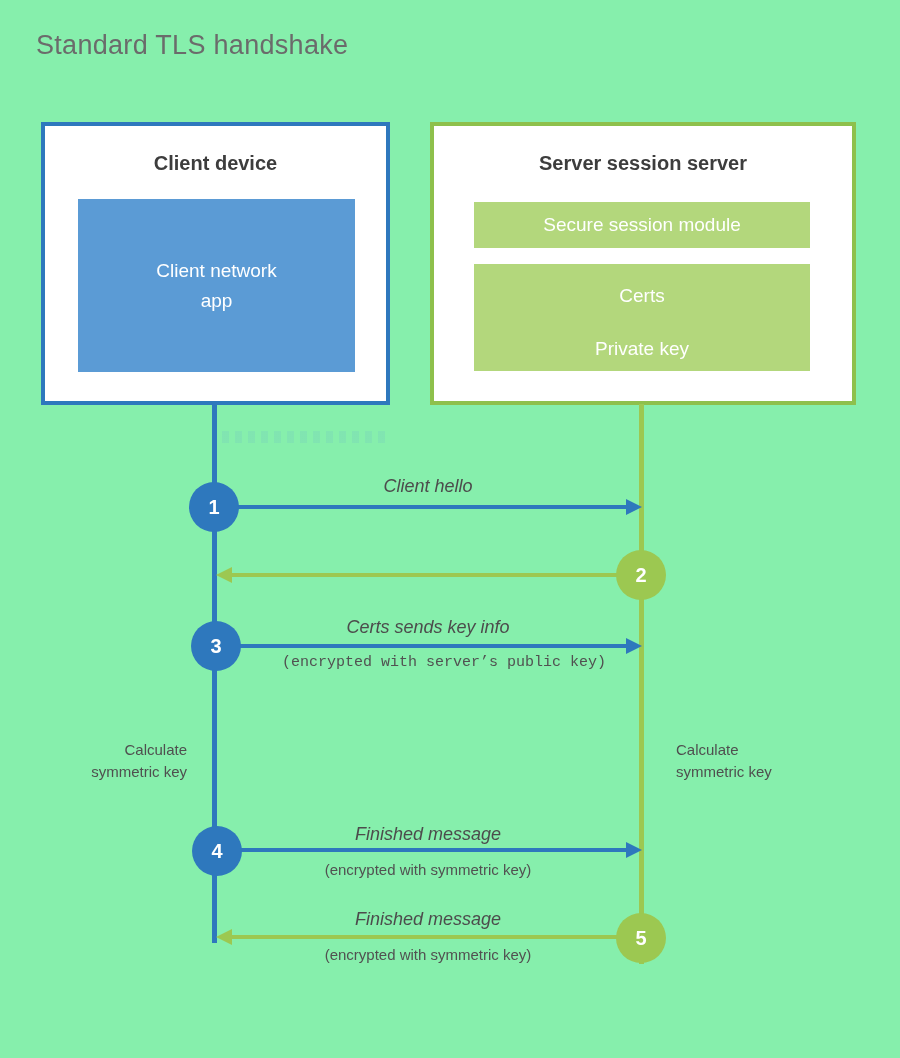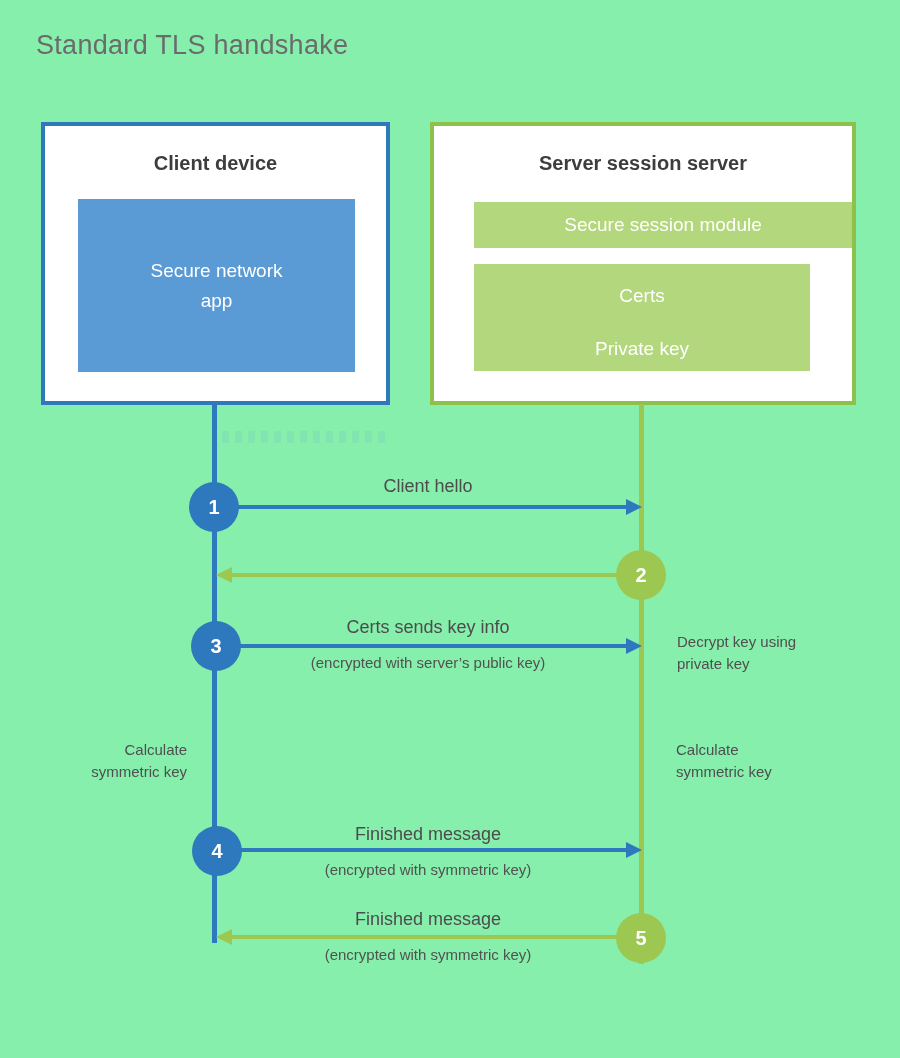--- a/index.html
+++ b/index.html
@@ -26,44 +26,44 @@
   .lifeline-green{background:var(--green);}
   .ghost-dashes{background:repeating-linear-gradient(90deg,rgba(91,155,213,.12) 0 7px,transparent 7px 13px);}
   .step-circle{width:50px;height:50px;border-radius:50%;color:#fff;font-size:20px;font-weight:bold;
     display:flex;align-items:center;justify-content:center;}
   .circle-blue{background:var(--blue);}
   .circle-green{background:var(--green);}
   .arrow-line-blue{height:4px;background:var(--blue);}
   .arrow-line-green{height:4px;background:var(--green);}
   .head-right{width:0;height:0;border-top:8px solid transparent;border-bottom:8px solid transparent;border-left:16px solid var(--blue);}
   .head-left{width:0;height:0;border-top:8px solid transparent;border-bottom:8px solid transparent;border-right:16px solid var(--green);}
-  .msg-label{width:600px;text-align:center;font-size:18px;color:var(--text_gray);}
+  .msg-label{width:600px;text-align:center;font-size:18px;color:var(--text_gray);font-style:italic;}
   .msg-sub{width:600px;text-align:center;font-size:15px;color:#515151;}
   .side-note{font-size:15px;color:#4f4f4f;line-height:1.45;}
   .multiline{white-space:pre-line;}
 </style>
 </head>
 <body>
 
 <div class="stage">
 
   <div class="abs page-title" style="left:36px;top:30px;">Standard TLS handshake</div>
 
   <div class="abs entity-box client-box" style="left:41px;top:122px;width:349px;height:283px;">
     <div class="entity-header">Client device</div>
   </div>
   <div class="abs app-box multiline" style="left:78px;top:199px;width:277px;height:173px;">
-    <span class="multiline">Secure network
+    <span class="multiline">Client network
 app</span>
   </div>
 
   <div class="abs entity-box server-box" style="left:430px;top:122px;width:426px;height:283px;">
     <div class="entity-header">Server session server</div>
   </div>
-  <div class="abs module-bar" style="left:474px;top:202px;width:378px;height:46px;">
+  <div class="abs module-bar" style="left:474px;top:202px;width:336px;height:46px;">
     <span>Secure session module</span>
   </div>
   <div class="abs module-bar" style="left:474px;top:264px;width:336px;height:63px;">
     <span>Certs</span>
   </div>
   <div class="abs module-bar" style="left:474px;top:326px;width:336px;height:45px;">
     <span>Private key</span>
   </div>
 
   <div class="abs lifeline-blue" style="left:212px;top:404px;width:5px;height:539px;"></div>
@@ -79,26 +79,24 @@
 
   <div class="abs arrow-line-green" style="left:230px;top:573px;width:411px;"></div>
   <div class="abs head-left" style="left:216px;top:567px;"></div>
   <div class="abs step-circle circle-green" style="left:616px;top:550px;">
     <span>2</span>
   </div>
 
   <div class="abs msg-label" style="left:128px;top:617px;">Certs sends key info</div>
   <div class="abs arrow-line-blue" style="left:216px;top:644px;width:410px;"></div>
   <div class="abs head-right" style="left:626px;top:638px;"></div>
-  <div class="abs msg-sub" style="left:128px;top:654px;">(encrypted with server’s public key)</div>
+  <div class="abs msg-sub" style="left:144px;top:654px;font-family:Liberation Mono, monospace;">(encrypted with server’s public key)</div>
   <div class="abs step-circle circle-blue" style="left:191px;top:621px;">
     <span>3</span>
   </div>
-  <div class="abs side-note multiline" style="left:677px;top:631px;width:170px;">Decrypt key using
-private key</div>
 
   <div class="abs side-note multiline" style="left:37px;top:739px;width:150px;text-align:right;">Calculate
 symmetric key</div>
   <div class="abs side-note multiline" style="left:676px;top:739px;width:160px;">Calculate
 symmetric key</div>
 
   <div class="abs msg-label" style="left:128px;top:824px;">Finished message</div>
   <div class="abs arrow-line-blue" style="left:217px;top:848px;width:409px;"></div>
   <div class="abs head-right" style="left:626px;top:842px;"></div>
   <div class="abs msg-sub" style="left:128px;top:861px;">(encrypted with symmetric key)</div>

